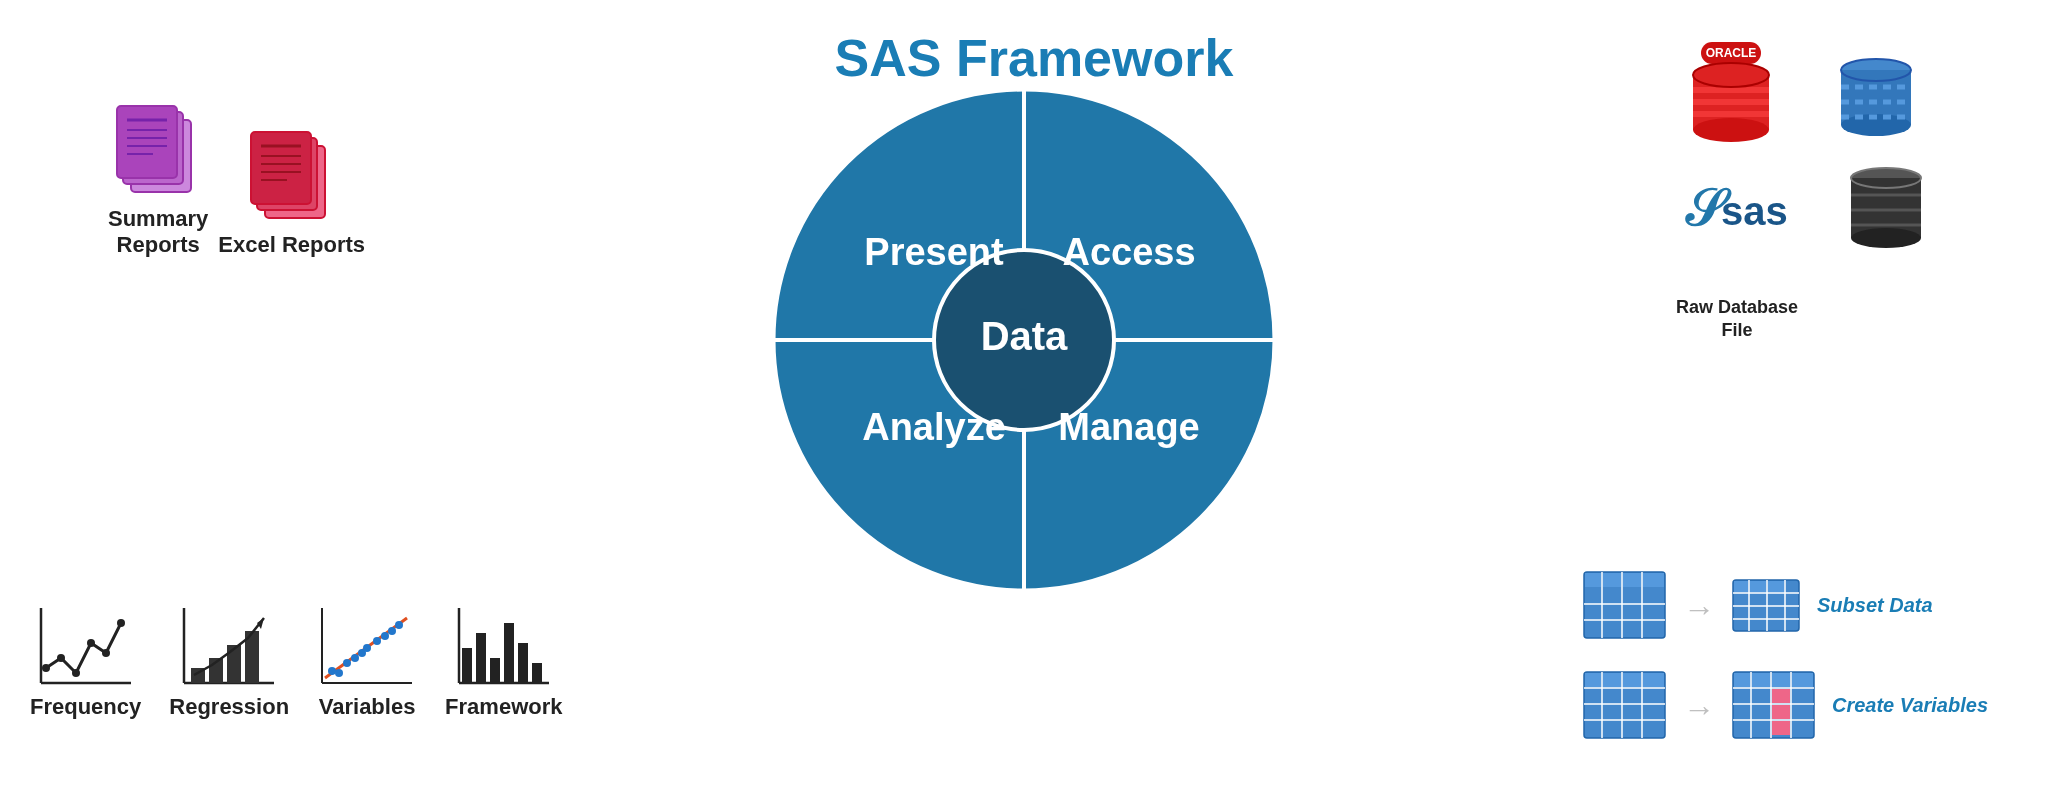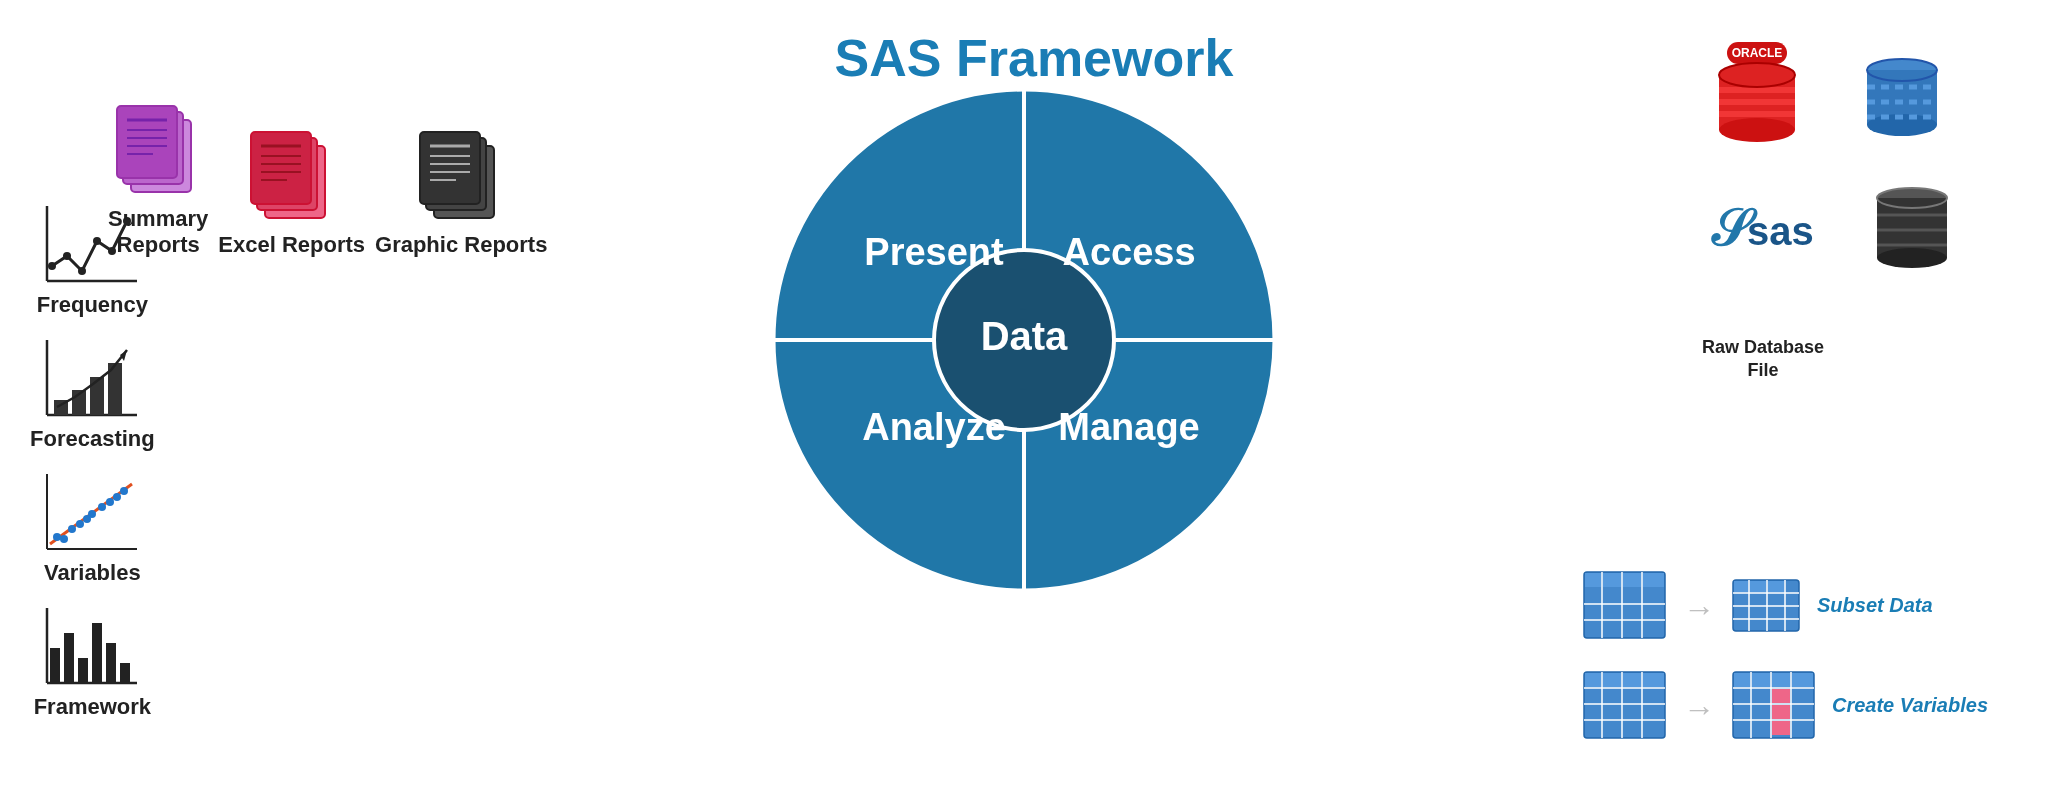--- a/index.html
+++ b/index.html
@@ -65,47 +65,46 @@
       color: #222;
       text-align: center;
     }
 
     
     .left-bottom {
       position: absolute;
       bottom: 80px;
       left: 30px;
       display: flex;
-      flex-direction: column;
-      align-items: center;
-      gap: 17px;
+      flex-direction: row;
+      align-items: center;
+      gap: 28px;
     }
 
     .analysis-item {
       display: flex;
       flex-direction: column;
       align-items: center;
       gap: 6px;
     }
 
     .analysis-label {
       font-size: 22px;
       font-weight: bold;
       color: #222;
       text-align: center;
     }
 
     
     .right-top {
       position: absolute;
       top: 40px;
-      right: 86px;
+      right: 112px;
       display: flex;
       flex-direction: column;
-      gap: 20px;
     }
 
     .datasource-row {
       display: flex;
       flex-direction: row;
       align-items: center;
       gap: 40px;
     }
 
     .datasource-item {
@@ -206,35 +205,20 @@
 
       <line x1="14" y1="20" x2="54" y2="20" stroke="#991122" stroke-width="3"></line>
       <line x1="14" y1="30" x2="54" y2="30" stroke="#991122" stroke-width="2"></line>
       <line x1="14" y1="38" x2="54" y2="38" stroke="#991122" stroke-width="2"></line>
       <line x1="14" y1="46" x2="54" y2="46" stroke="#991122" stroke-width="2"></line>
       <line x1="14" y1="54" x2="40" y2="54" stroke="#991122" stroke-width="2"></line>
     </svg>
     <span class="report-label">Excel Reports</span>
   </div>
 
-  <div class="report-item">
-    <svg width="90" height="100" viewBox="0 0 90 100">
-
-      <rect x="18" y="20" width="60" height="72" rx="4" fill="#555555" stroke="#222222" stroke-width="2"></rect>
-      <rect x="10" y="12" width="60" height="72" rx="4" fill="#444444" stroke="#222222" stroke-width="2"></rect>
-      <rect x="4" y="6" width="60" height="72" rx="4" fill="#333333" stroke="#222222" stroke-width="2"></rect>
-
-      <line x1="14" y1="20" x2="54" y2="20" stroke="#aaaaaa" stroke-width="3"></line>
-      <line x1="14" y1="30" x2="54" y2="30" stroke="#aaaaaa" stroke-width="2"></line>
-      <line x1="14" y1="38" x2="54" y2="38" stroke="#aaaaaa" stroke-width="2"></line>
-      <line x1="14" y1="46" x2="54" y2="46" stroke="#aaaaaa" stroke-width="2"></line>
-      <line x1="14" y1="54" x2="40" y2="54" stroke="#aaaaaa" stroke-width="2"></line>
-    </svg>
-    <span class="report-label">Graphic Reports</span>
-  </div>
 </div>
 
 <div class="left-bottom">
 
   <div class="analysis-item">
     <svg width="100" height="85" viewBox="0 0 100 85">
 
       <line x1="5" y1="80" x2="95" y2="80" stroke="#222" stroke-width="2.5"></line>
       <line x1="5" y1="80" x2="5" y2="5" stroke="#222" stroke-width="2.5"></line>
 
@@ -257,21 +241,21 @@
       <line x1="5" y1="80" x2="5" y2="5" stroke="#222" stroke-width="2.5"></line>
 
       <rect x="12" y="65" width="14" height="15" fill="#333"></rect>
       <rect x="30" y="55" width="14" height="25" fill="#333"></rect>
       <rect x="48" y="42" width="14" height="38" fill="#333"></rect>
       <rect x="66" y="28" width="14" height="52" fill="#333"></rect>
 
       <polyline points="15,72 33,62 51,49 69,35 85,15" fill="none" stroke="#222" stroke-width="2.5"></polyline>
       <polygon points="85,15 78,20 82,26" fill="#222"></polygon>
     </svg>
-    <span class="analysis-label">Forecasting</span>
+    <span class="analysis-label">Regression</span>
   </div>
 
   <div class="analysis-item">
     <svg width="100" height="85" viewBox="0 0 100 85">
 
       <line x1="5" y1="80" x2="95" y2="80" stroke="#222" stroke-width="2"></line>
       <line x1="5" y1="80" x2="5" y2="5" stroke="#222" stroke-width="2"></line>
 
       <line x1="8" y1="75" x2="90" y2="15" stroke="#e05020" stroke-width="3"></line>
 

